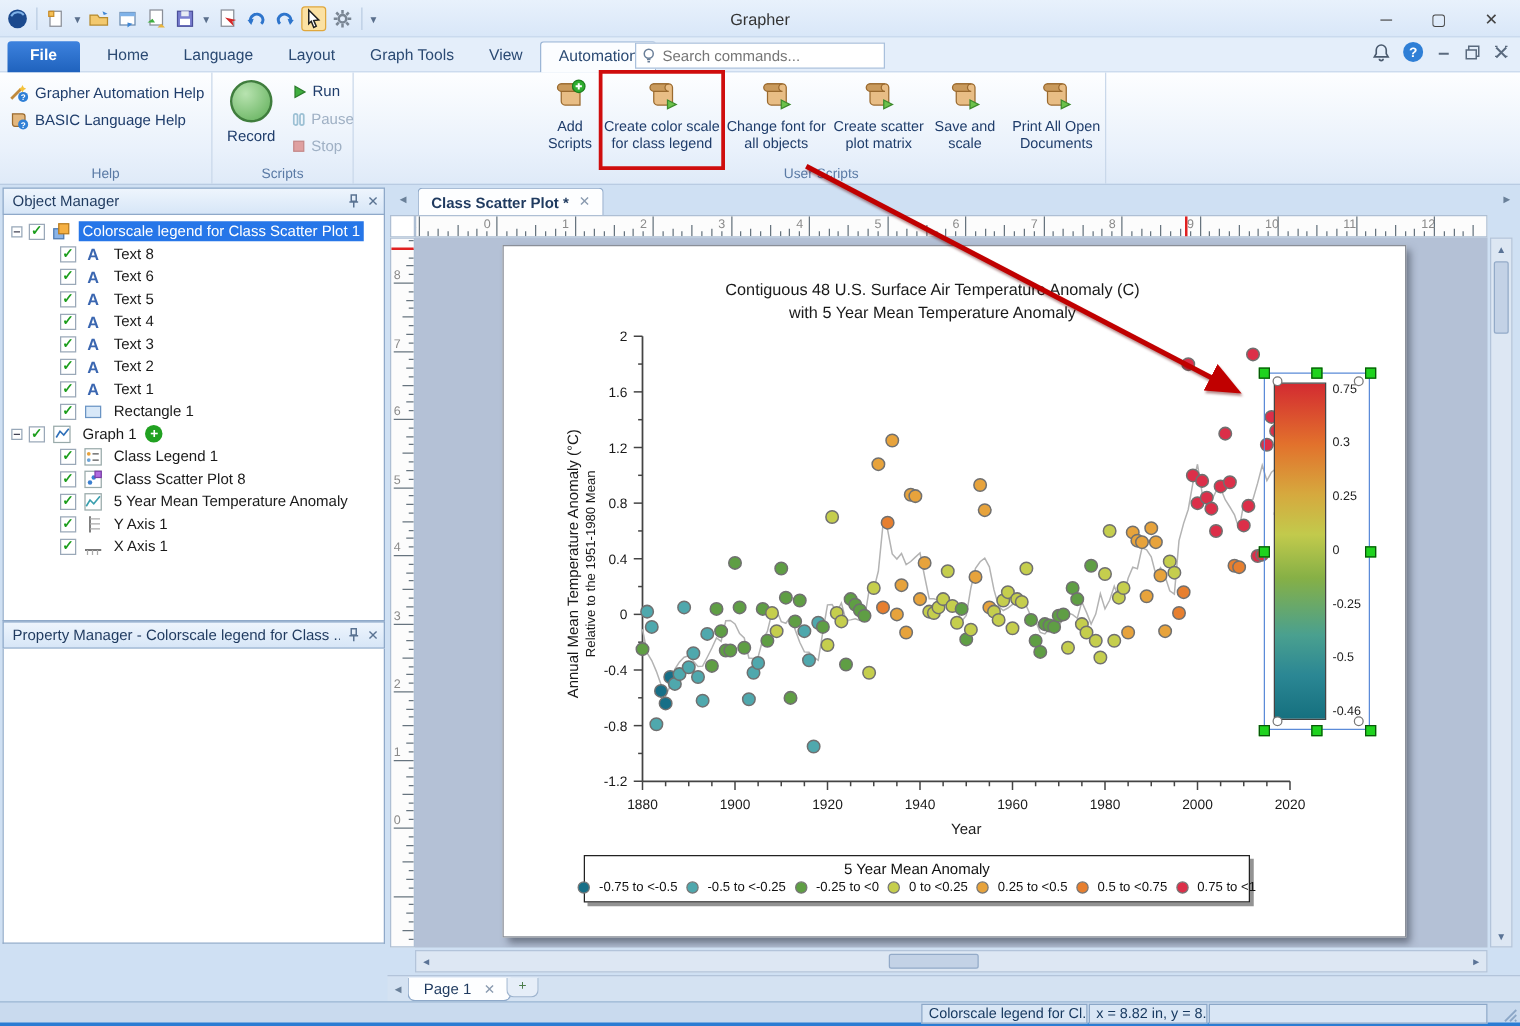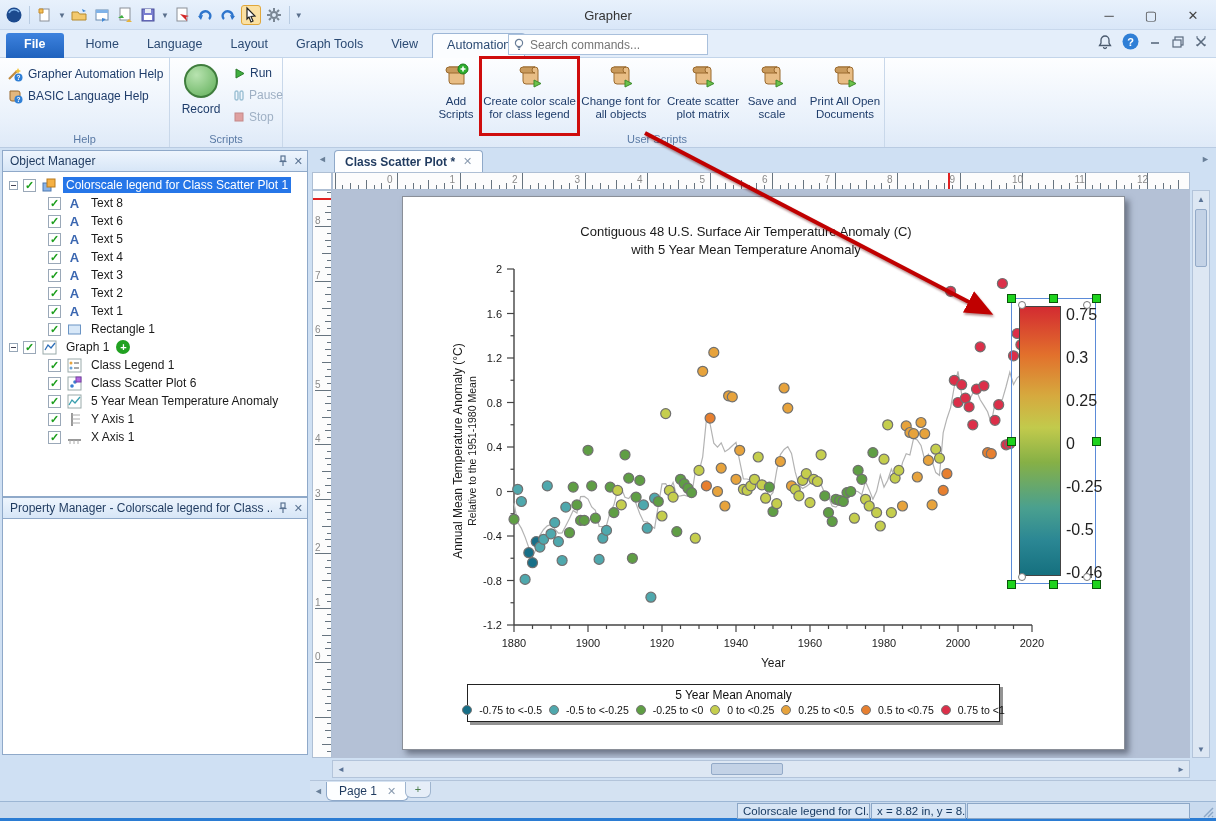--- a/index.html
+++ b/index.html
@@ -113,21 +113,21 @@
     border:1px solid #222; box-shadow:3px 3px 0 rgba(128,128,128,.85); }
   #legendtitle { text-align:center; font-size:12px; color:#111; margin-top:3px; }
   #legendrow { display:flex; justify-content:center; align-items:center; gap:7px; margin-top:2px;
     font-size:10.5px; color:#111; white-space:nowrap; }
   .ldot { width:10px; height:10px; border-radius:50%; border:1px solid #777; flex:none; }
 
   
   #cs-select { position:absolute; left:608px; top:101px; width:85px; height:286px; border:1px solid #5b8bd8; }
   #cs-bar { position:absolute; left:616px; top:109px; width:42px; height:270px; border:1px solid #444;
     background:linear-gradient(#d32b31,#e2712c 18%,#d6a93e 33%,#c2ca4c 45%,#86b046 58%,#4aa08f 75%,#2b8794 87%,#15707f); }
-  .cs-label { position:absolute; left:663px; font-size:16px; color:#222; }
+  .cs-label { position:absolute; left:663px; font-size:10px; color:#222; }
   .handle { position:absolute; width:9px; height:9px; background:#1ed31e; border:1px solid #0a560a; z-index:5; }
   .chandle { position:absolute; width:8px; height:8px; background:#fff; border:1px solid #777; border-radius:50%; z-index:4; }
 
   
   #vsb { position:absolute; left:882px; top:42px; width:18px; height:568px; background:#dde7f3; border:1px solid #b3c4da; }
   #hsb { position:absolute; left:22px; top:612px; width:858px; height:18px; background:#dde7f3; border:1px solid #b3c4da; }
   .sbarrow { position:absolute; color:#5a7396; font-size:8px; width:16px; height:16px; display:flex;
     align-items:center; justify-content:center; }
   .sbthumb { position:absolute; background:#c3d2e6; border:1px solid #93aac8; border-radius:2px; }
 
@@ -534,21 +534,21 @@
           <div class="trow">
        <span class="tindent"></span>
             <span class="texpsp"></span>
        <span class="tchk">✓</span>
        <span class="tico"><svg width="15" height="15" viewBox="0 0 15 15">
                 <rect x="1" y="1" width="13" height="13" fill="#fff" stroke="#9aa"></rect>
                 <circle cx="5" cy="10" r="1.8" fill="#3a7fd0"></circle>
                 <circle cx="8" cy="6" r="1.8" fill="#3a7fd0"></circle>
                 <rect x="9" y="1" width="5" height="5" fill="#b06ae0" stroke="#7d3fa8"></rect>
               </svg></span>
-       <span class="tlab">Class Scatter Plot 6</span>
+       <span class="tlab">Class Scatter Plot 8</span>
 
      </div>
           <div class="trow">
        <span class="tindent"></span>
             <span class="texpsp"></span>
        <span class="tchk">✓</span>
        <span class="tico"><svg width="15" height="15" viewBox="0 0 15 15">
                 <rect x="1" y="1" width="13" height="13" fill="#fff" stroke="#9aa"></rect>
                 <polyline points="2,11 5,6 8,9 13,3" fill="none" stroke="#3a9fae" stroke-width="1.3"></polyline>
               </svg></span>

